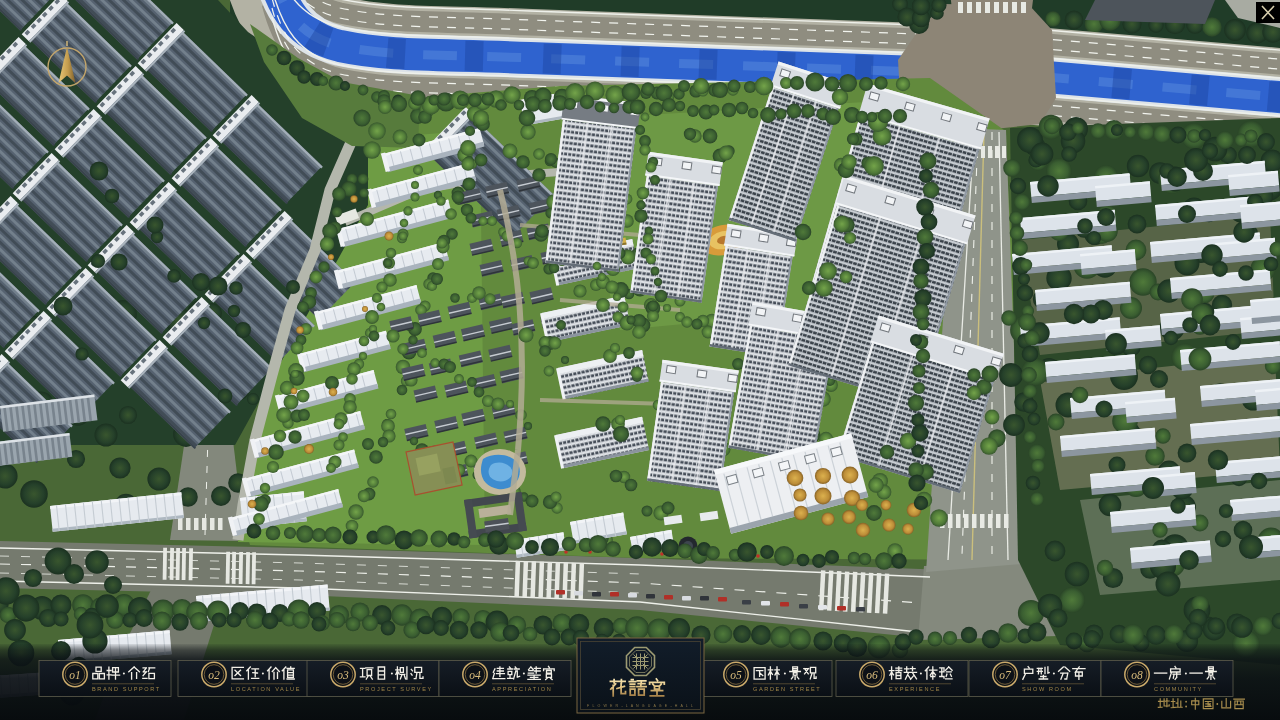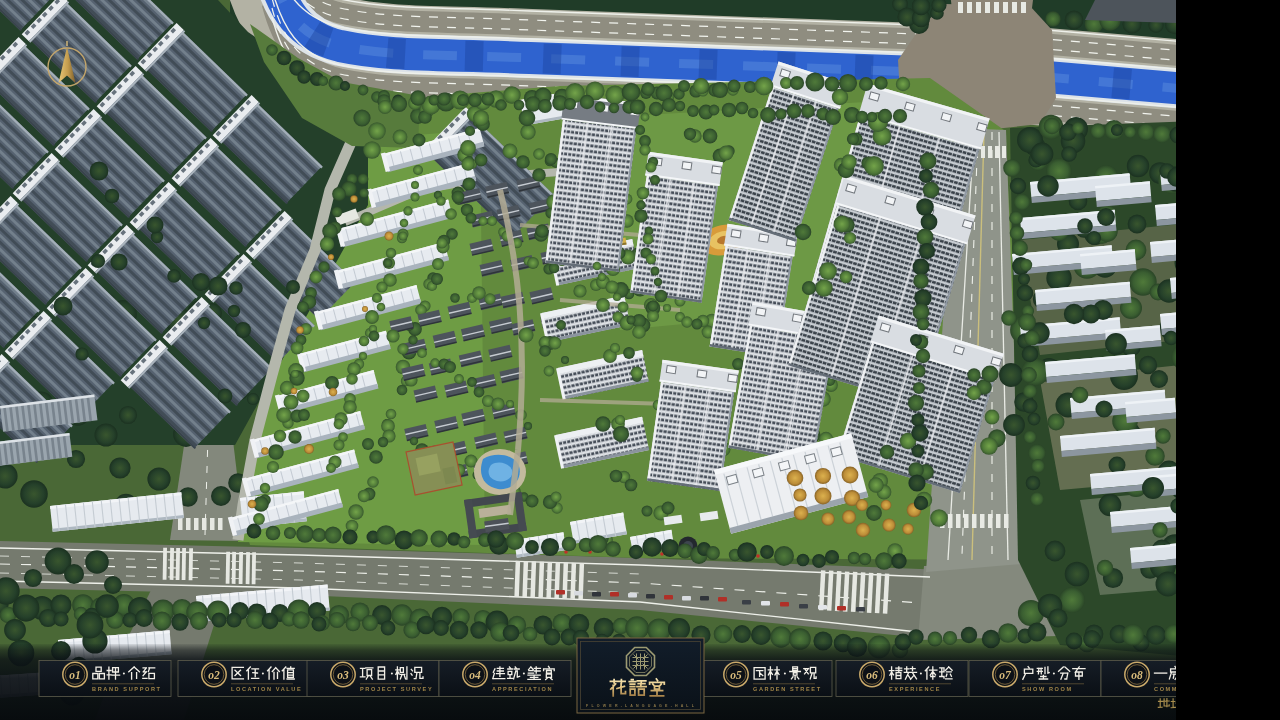--- a/index.html
+++ b/index.html
@@ -1,15 +1,15 @@
 <!DOCTYPE html>
 <html><head><meta charset="utf-8"><title>render</title>
 <style>
 html,body{margin:0;padding:0;background:#000;}
-.stage{position:relative;width:1176px;height:720px;overflow:hidden;font-family:"Liberation Sans",sans-serif;font-weight:bold;}
+.stage{position:relative;width:1280px;height:720px;overflow:hidden;font-family:"Liberation Sans",sans-serif;}
 .stage svg{position:absolute;left:0;top:0;display:block;}
 </style></head>
 <body>
 <div class="stage">
 <svg width="1280" height="720" viewBox="0 0 1280 720">
 <defs>
 <radialGradient id="tgD">
           <stop offset="0%" stop-color="#39562e"></stop>
           <stop offset="70%" stop-color="#25402a"></stop>
           <stop offset="100%" stop-color="#1b3120"></stop>

